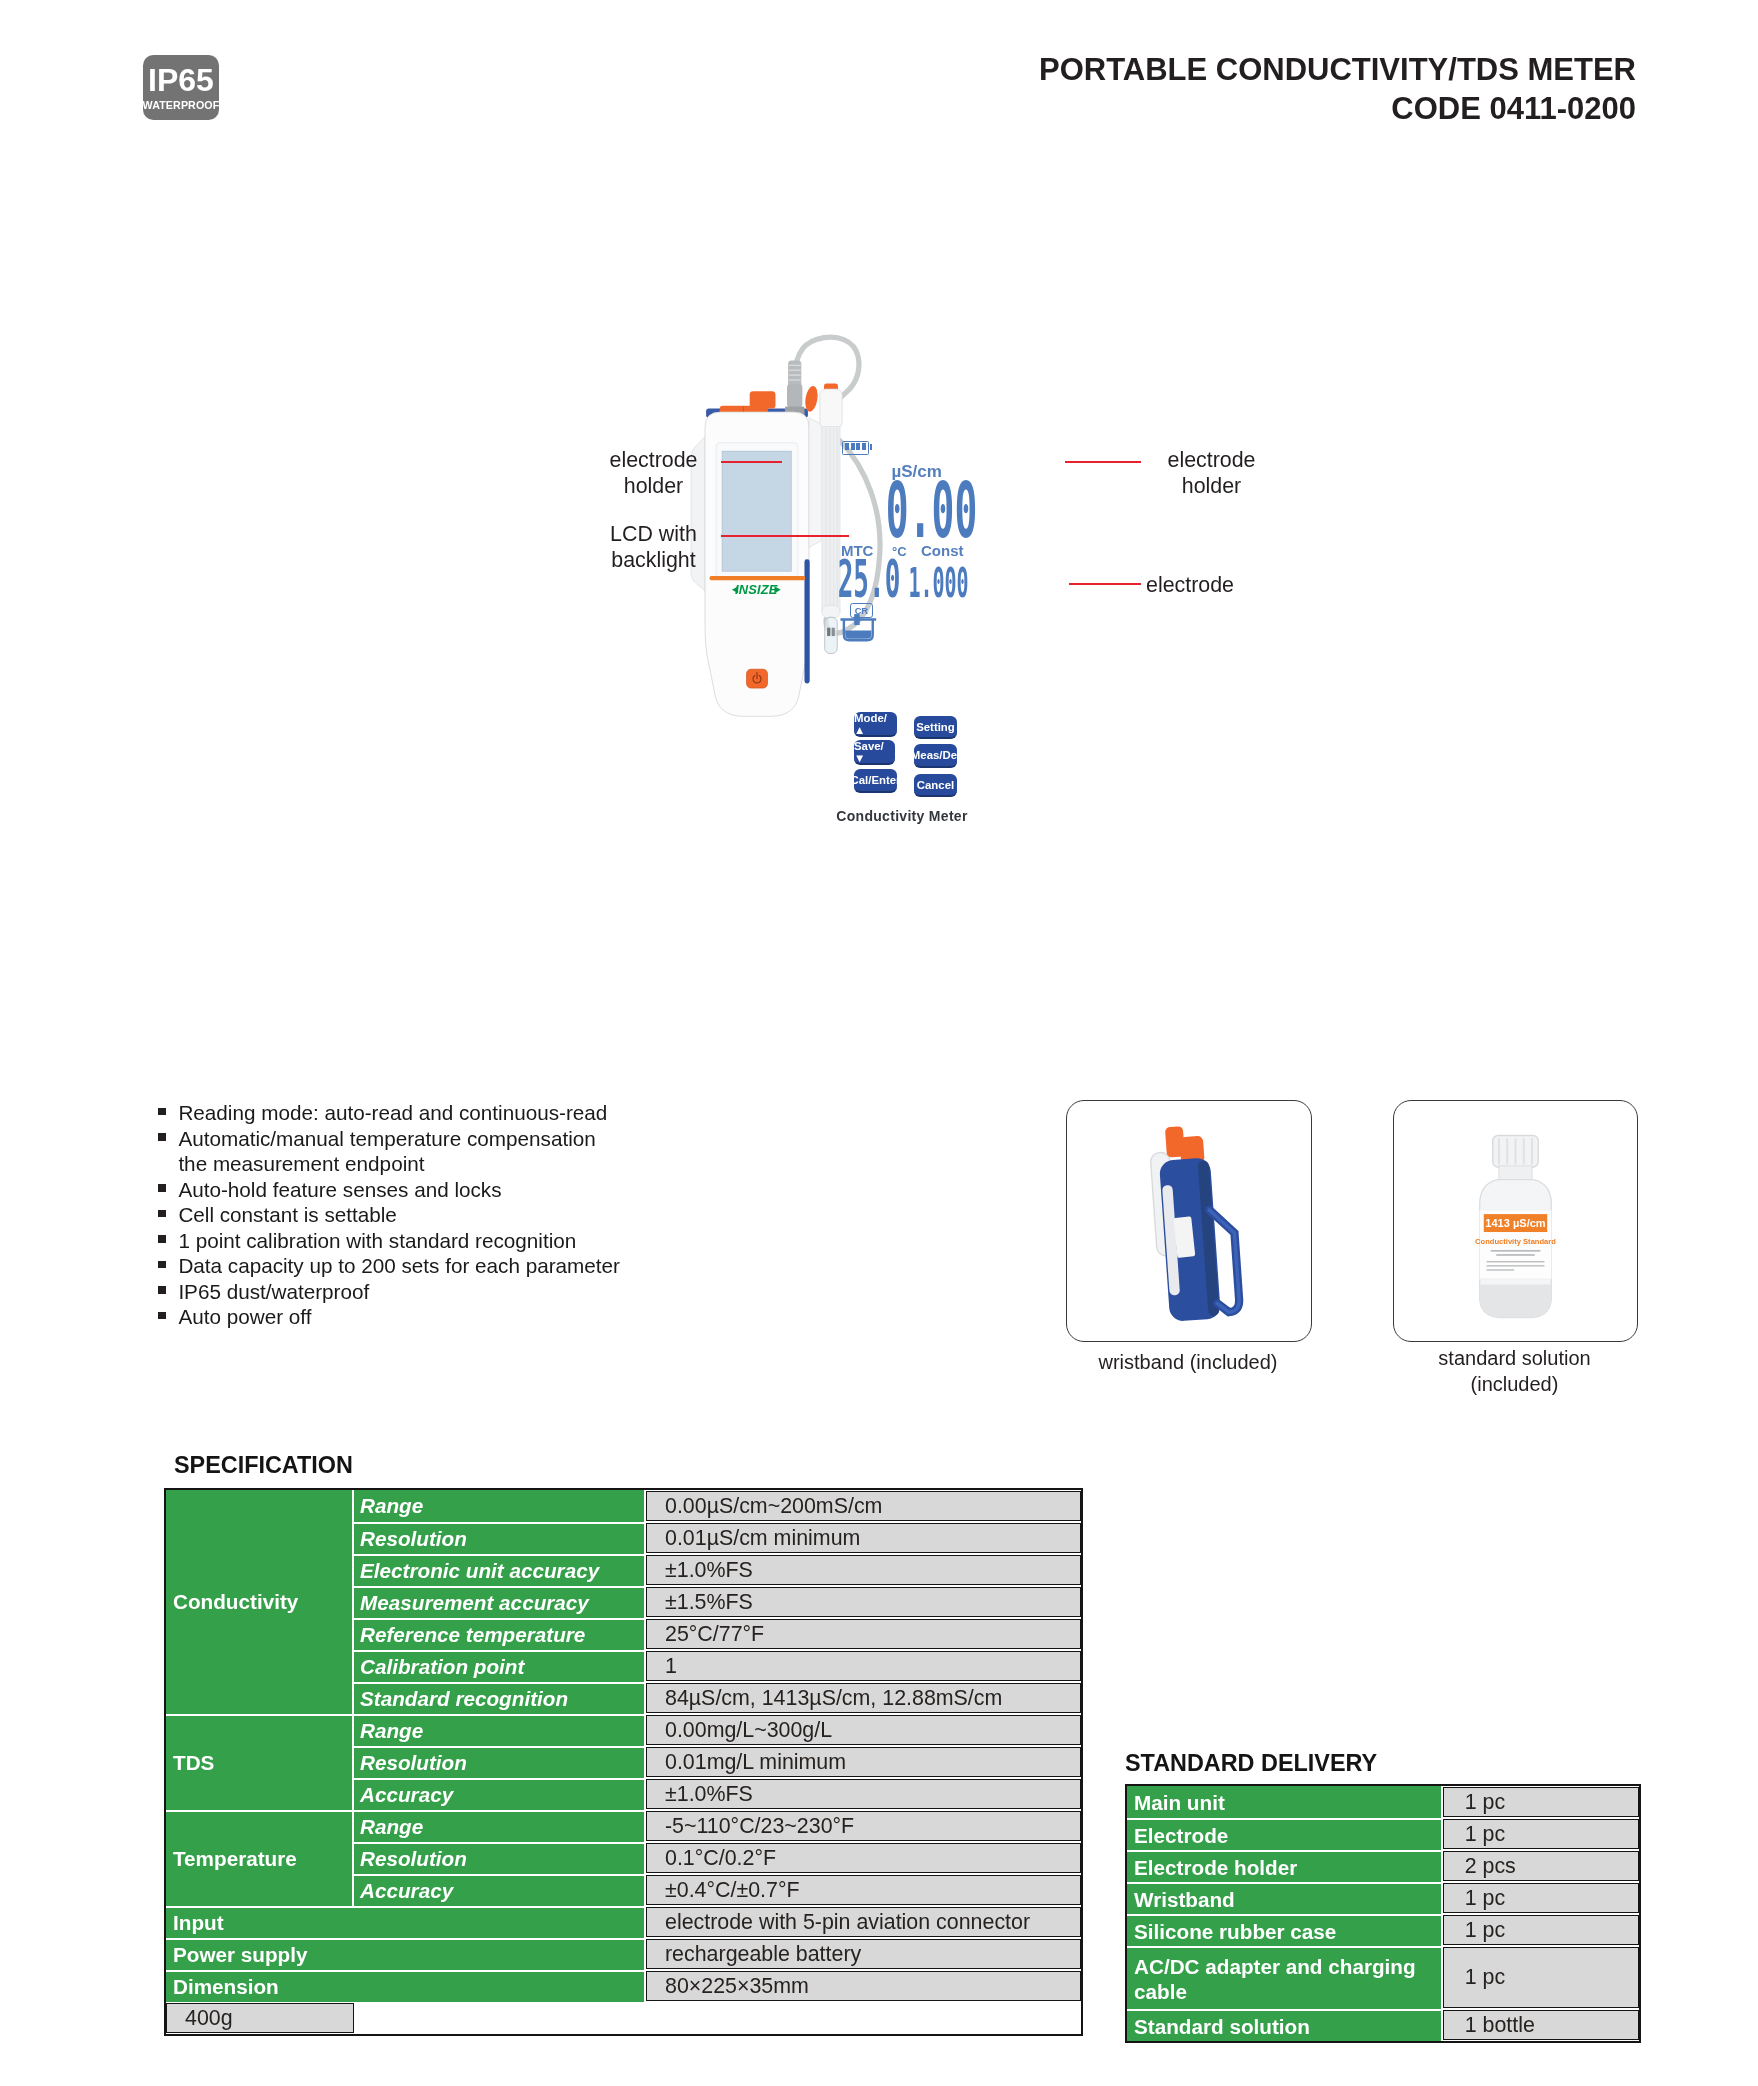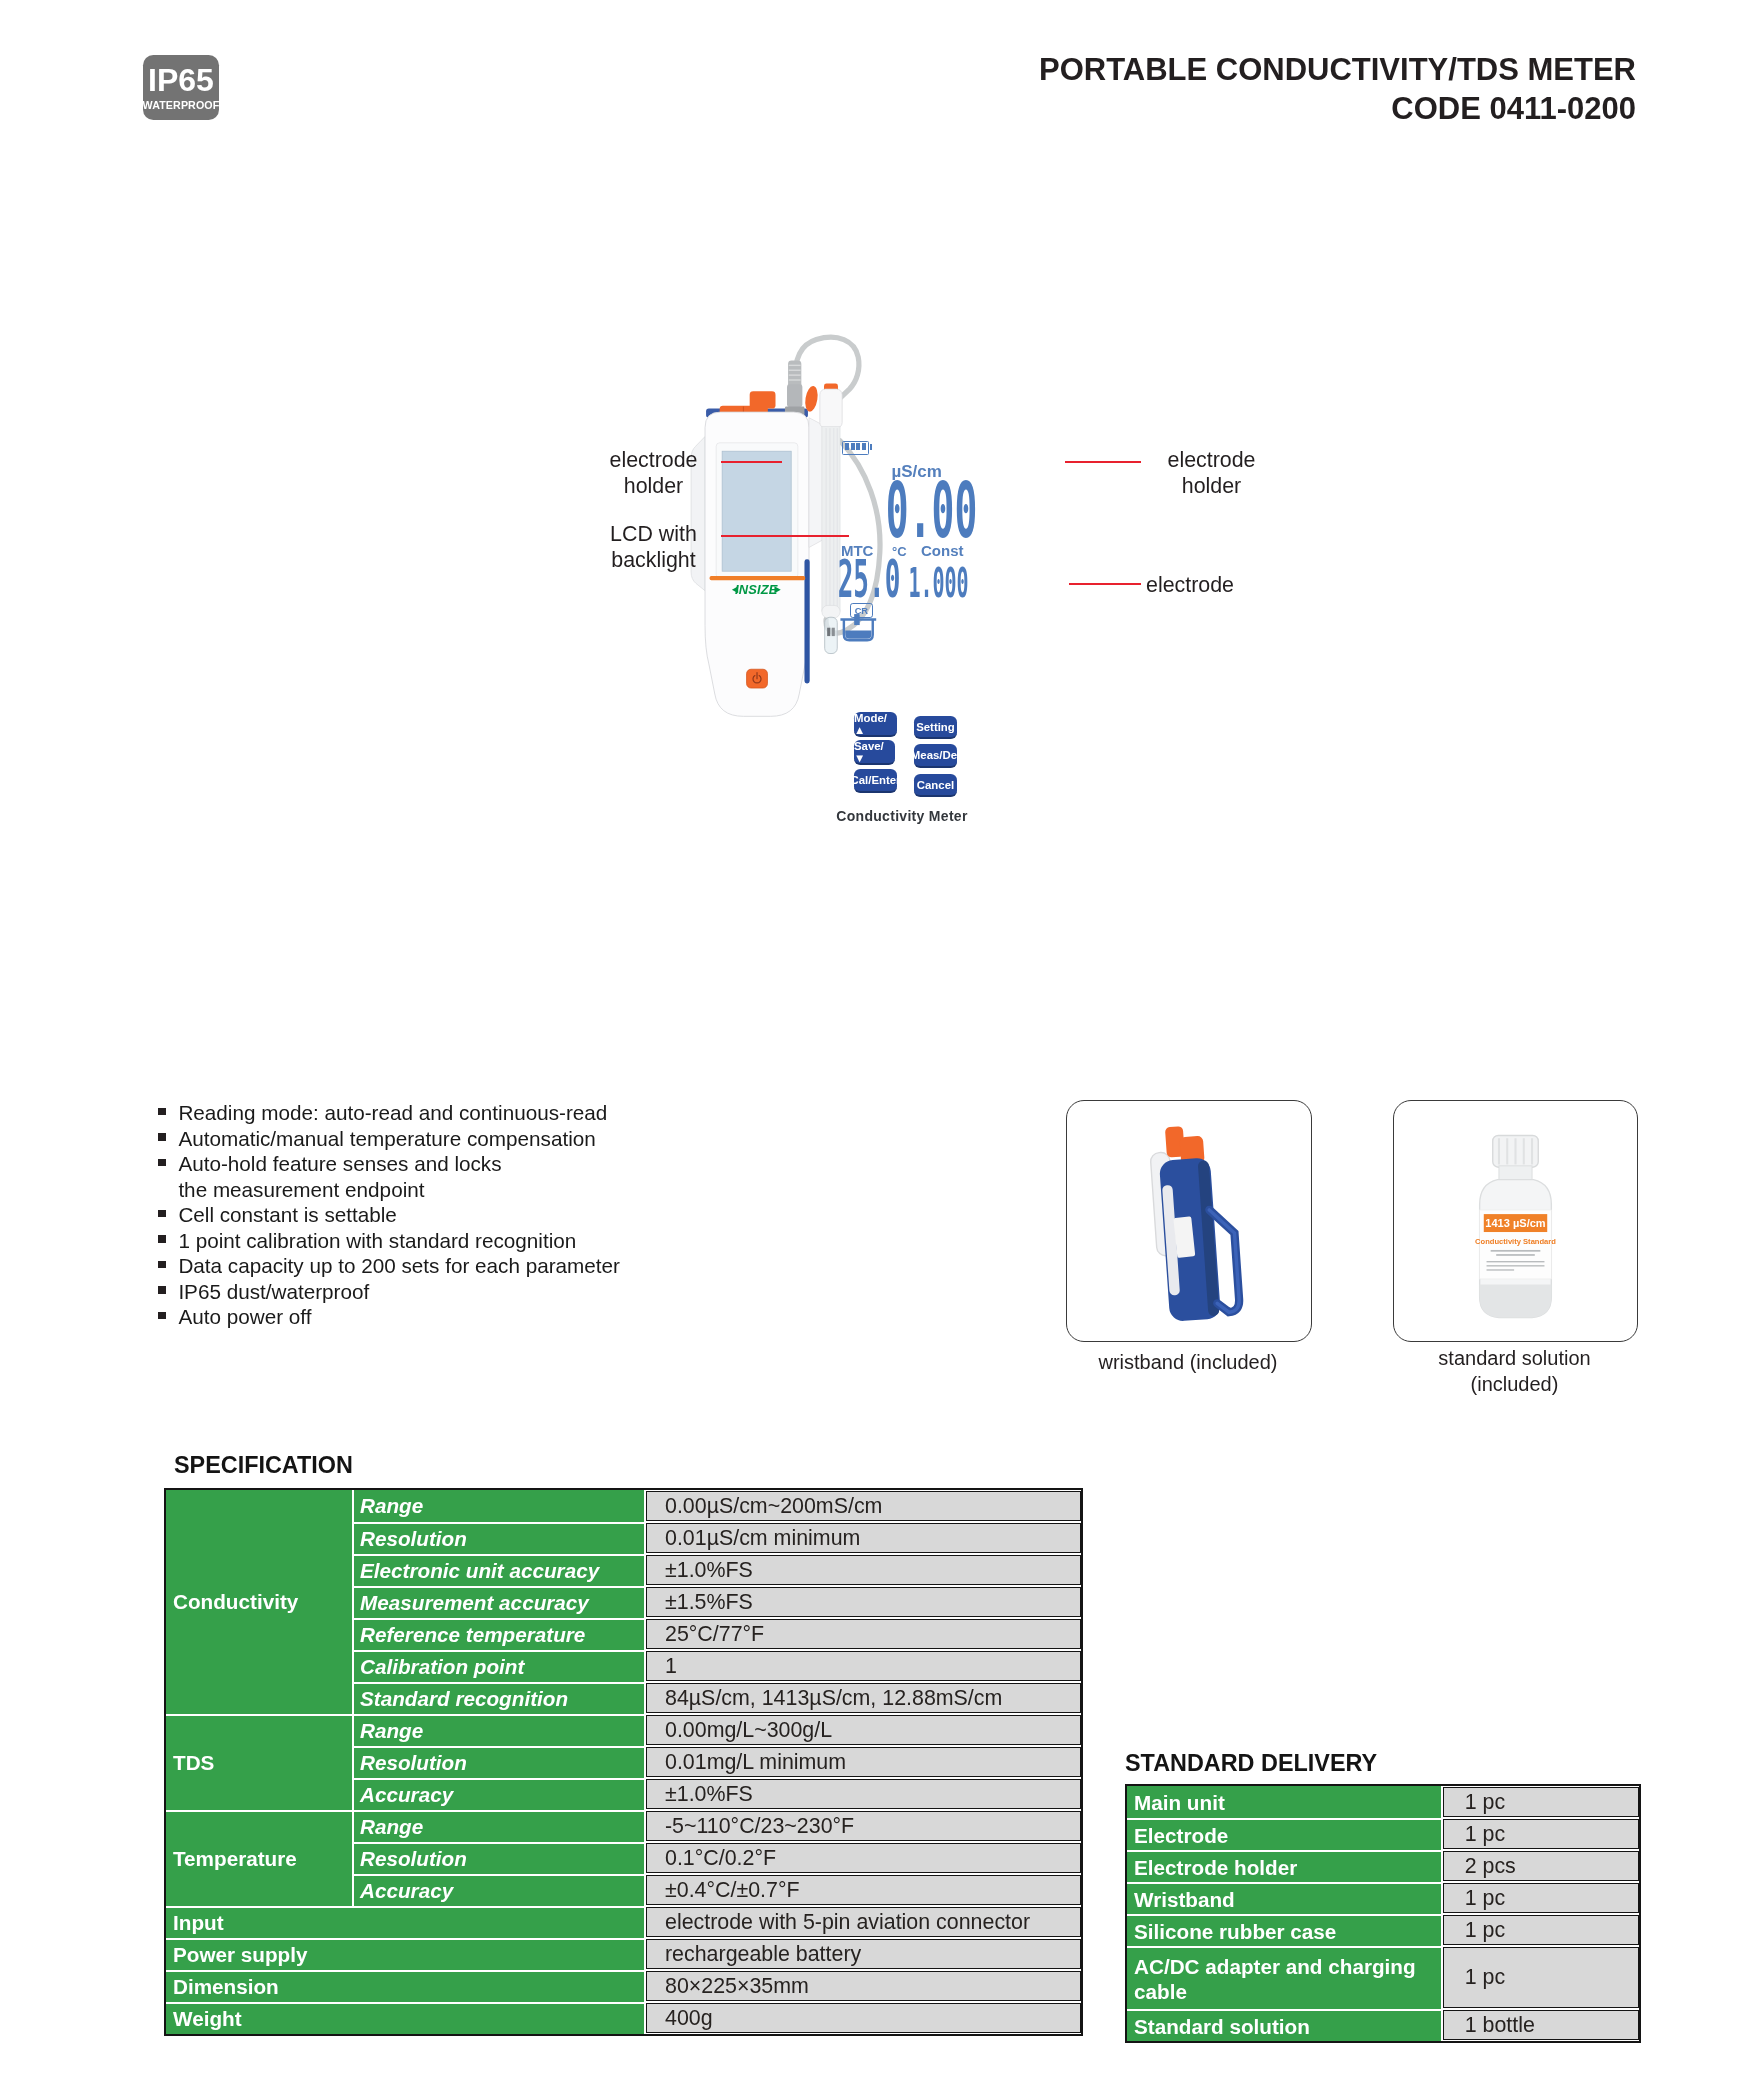--- a/index.html
+++ b/index.html
@@ -198,26 +198,26 @@
   <div class="abs features" id="features">
       <div class="feat">
         <span class="sq"></span>
         <span class="tx">Reading mode: auto-read and continuous-read</span>
       </div>
       <div class="feat">
         <span class="sq"></span>
         <span class="tx">Automatic/manual temperature compensation</span>
       </div>
       <div class="feat">
-        <span class="sq"></span>
-        <span class="tx">Auto-hold feature senses and locks</span>
-      </div>
-      <div class="feat">
         <span class="sq hide"></span>
         <span class="tx">the measurement endpoint</span>
+      </div>
+      <div class="feat">
+        <span class="sq"></span>
+        <span class="tx">Auto-hold feature senses and locks</span>
       </div>
       <div class="feat">
         <span class="sq"></span>
         <span class="tx">Cell constant is settable</span>
       </div>
       <div class="feat">
         <span class="sq"></span>
         <span class="tx">1 point calibration with standard recognition</span>
       </div>
       <div class="feat">
@@ -343,21 +343,20 @@
         <div class="vcell">electrode with 5-pin aviation connector</div>
       </div>
       <div class="gcell wide">Power supply</div>
       <div class="vwrap">
         <div class="vcell">rechargeable battery</div>
       </div>
       <div class="gcell wide">Dimension</div>
       <div class="vwrap">
         <div class="vcell">80×225×35mm</div>
       </div>
-      <div class="gcell wide">Weight</div>
       <div class="vwrap">
         <div class="vcell">400g</div>
       </div>
     </div>
 
   <div class="abs sechead" style="left:1125px;top:1750px;">STANDARD DELIVERY</div>
   <div class="tbl del-grid" style="left:1125px;top:1784px;" id="delivery-table">
       <div class="gcell wide-label ft" style="padding-right: 20.7px;">Main unit</div>
       <div class="vwrap">
         <div class="vcell">1 pc</div>

